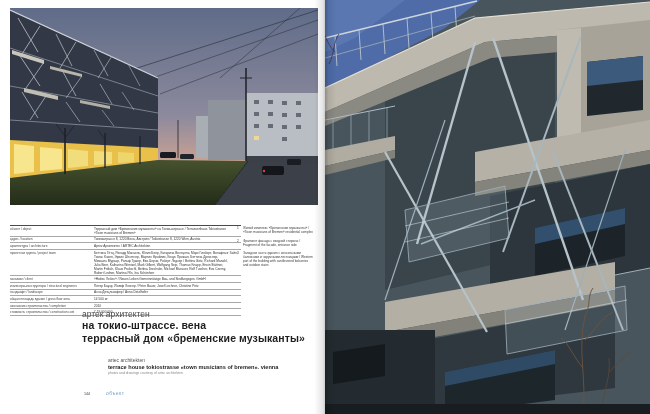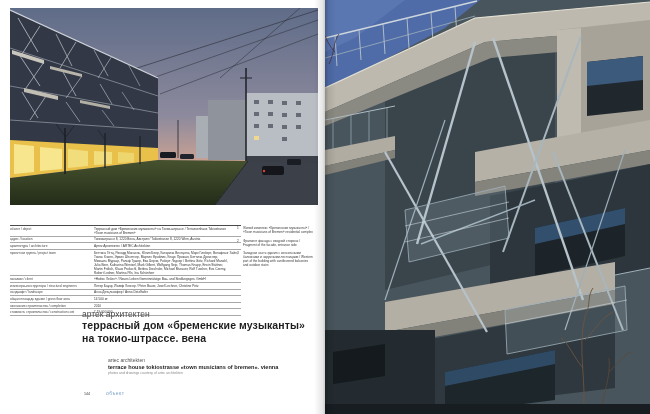--- a/index.html
+++ b/index.html
@@ -201,22 +201,22 @@
         <div class="captxt">Фрагмент фасада с входной стороны / Fragment of the facade, entrance side</div>
       </div>
       <div class="cap">
         <div class="capnum">3</div>
         <div class="captxt">Западная часть здания с консольными балконами и наружными лестницами / Western part of the building with cantilevered balconies and outdoor stairs</div>
       </div>
     </div>
 
     <div class="titleblock">
       <div class="studio-ru">артек архитектен</div>
+      <div class="title-ru">на токио-штрассе. вена</div>
       <div class="title-ru">террасный дом «бременские музыканты»</div>
-      <div class="title-ru">на токио-штрассе. вена</div>
     </div>
     <div class="enblock">
       <div class="studio-en">artec architekten</div>
       <div class="title-en">terrace house tokiostrasse «town musicians of bremen». vienna</div>
       <div class="credit-en">photos and drawings courtesy of artec architekten</div>
     </div>
 
     <div class="footer">
       <div class="pagenum">144</div>
       <div class="section">объект</div>

